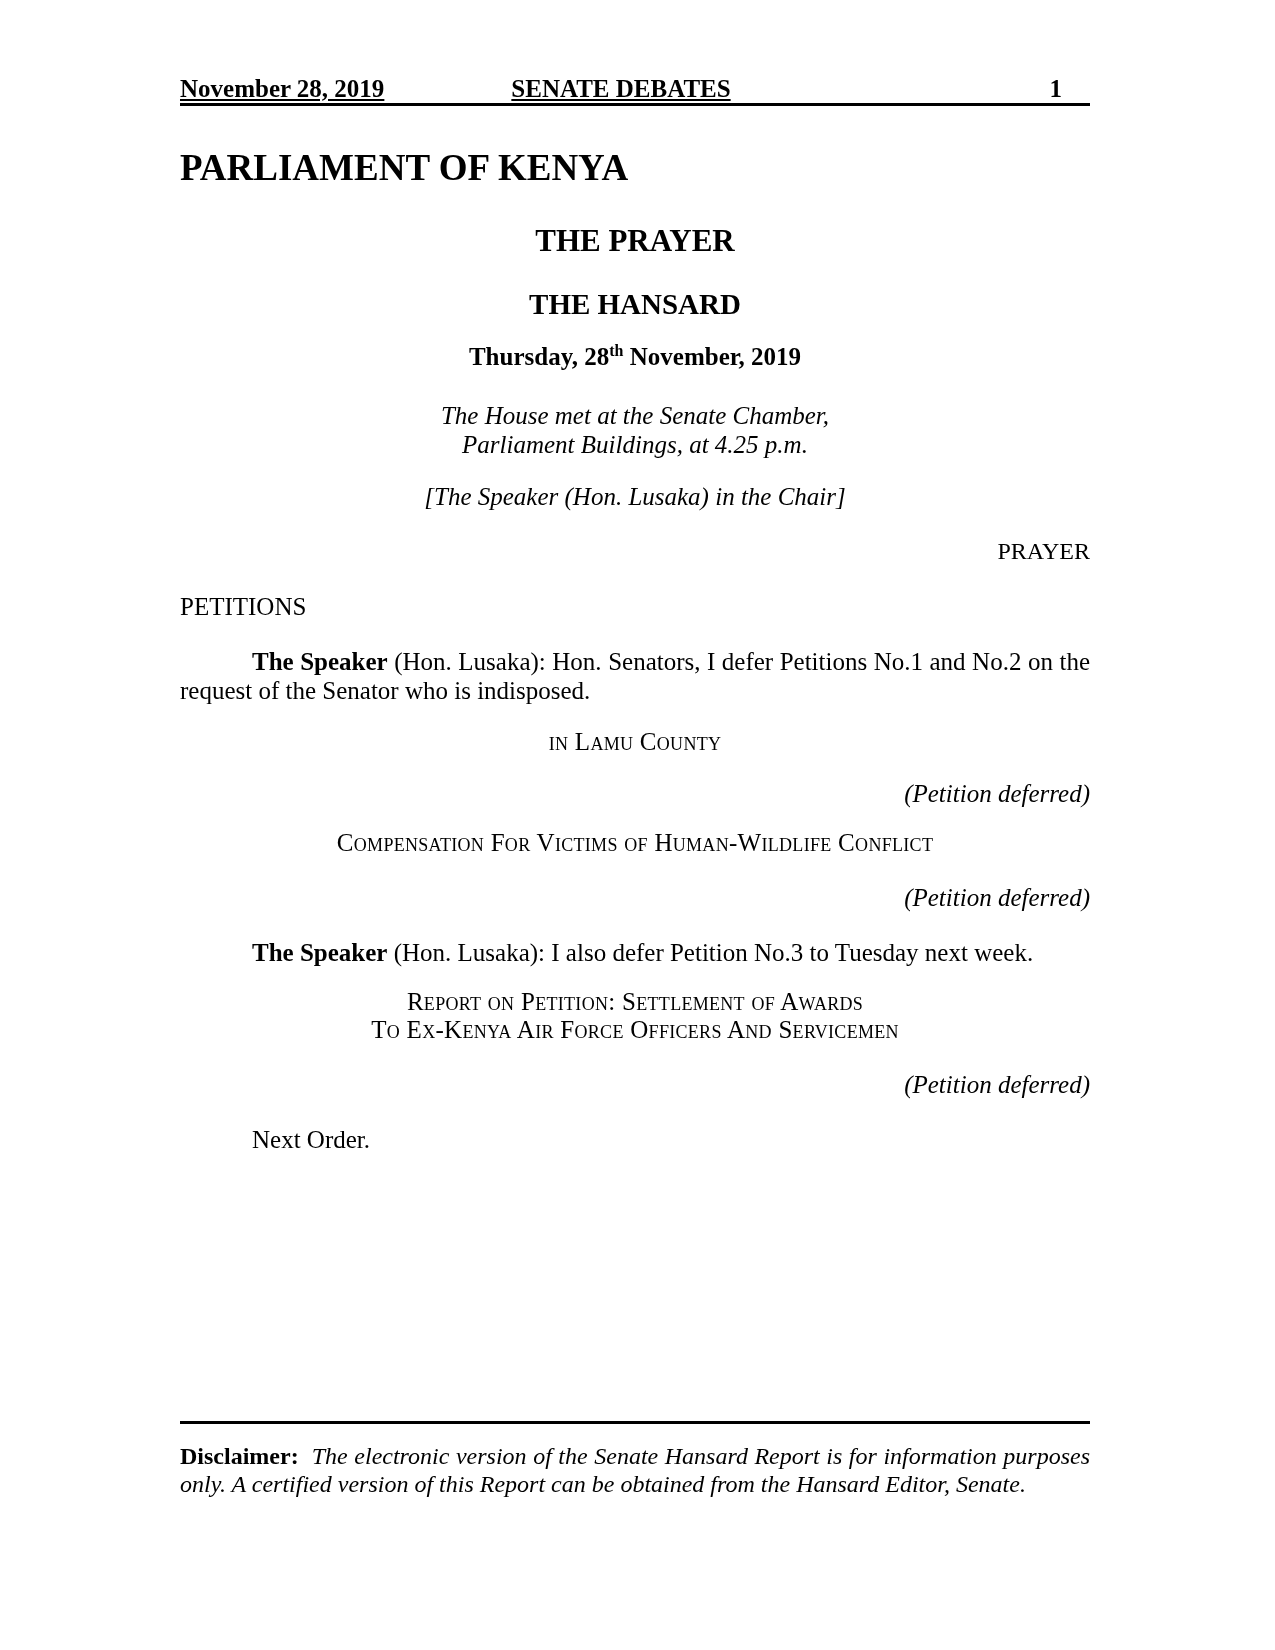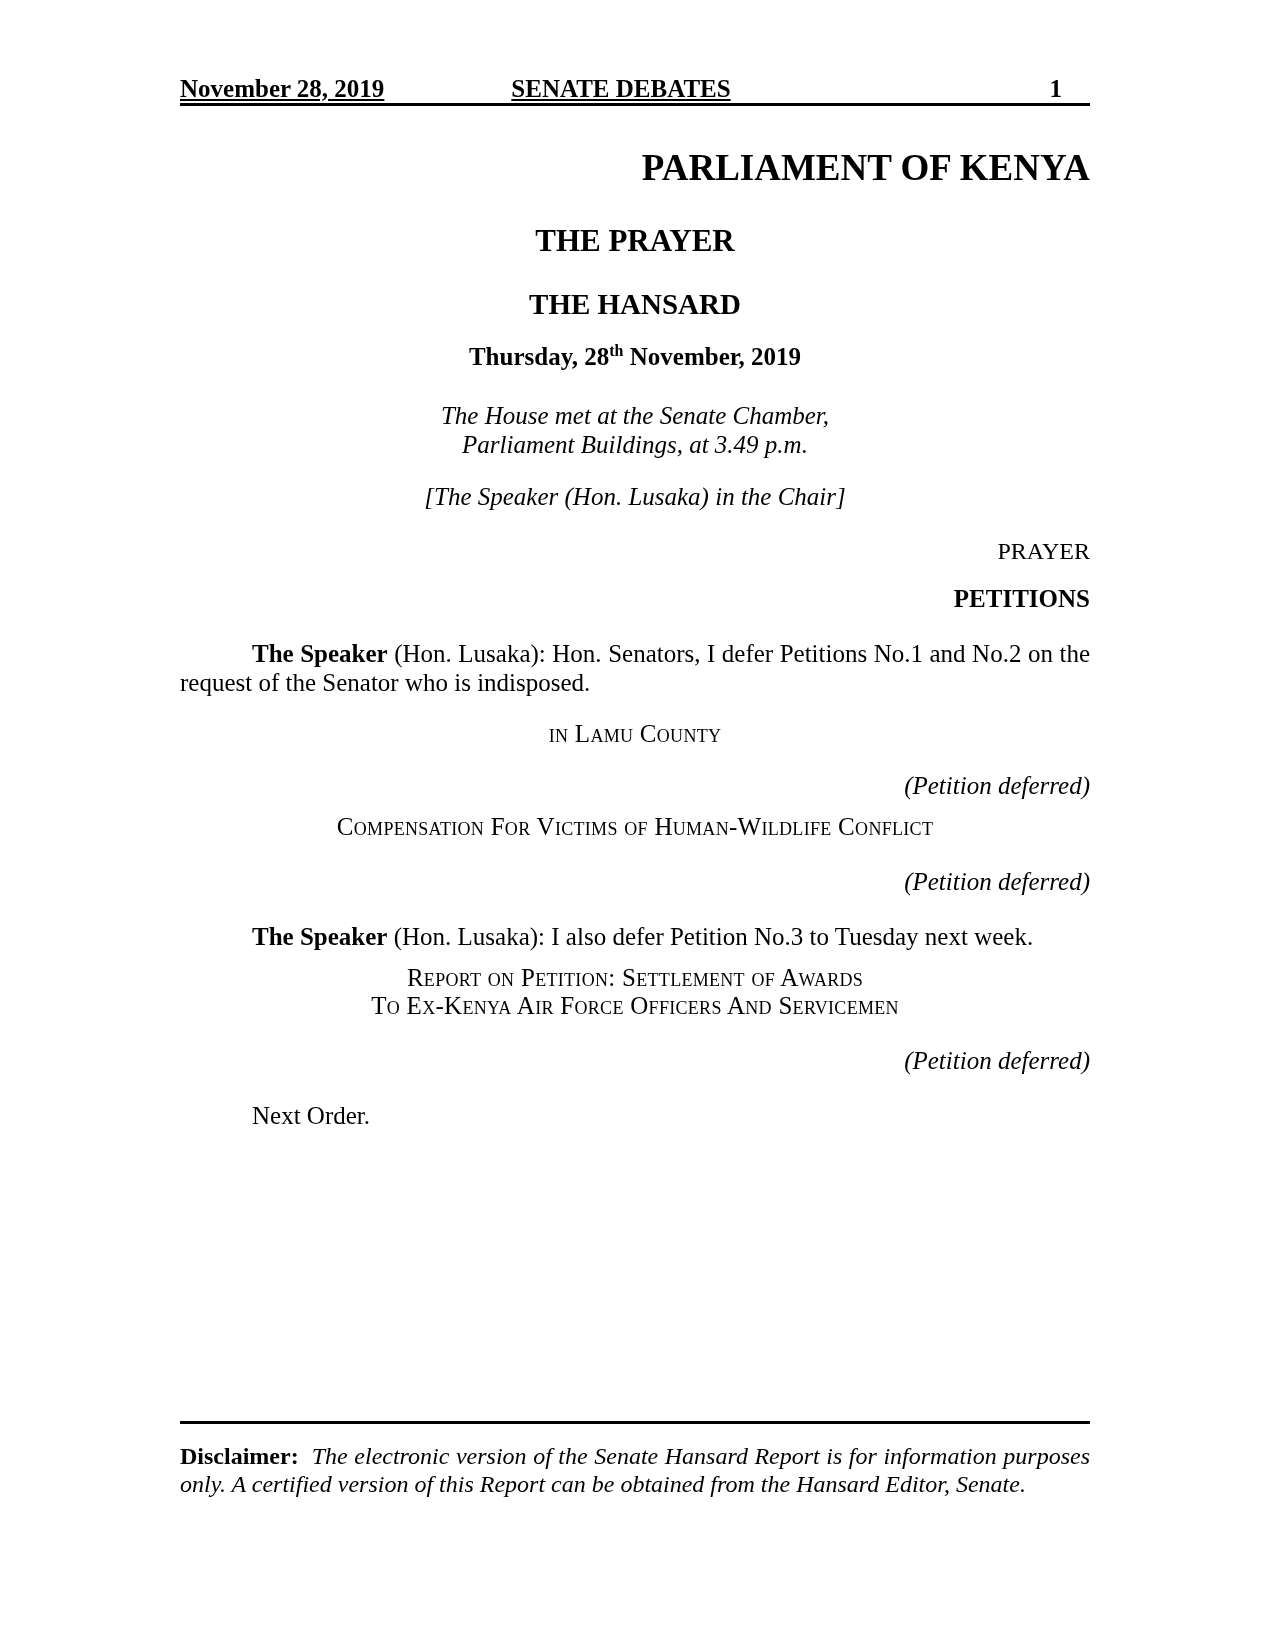--- a/index.html
+++ b/index.html
@@ -28,47 +28,47 @@
     padding-bottom: 2px;
     border-bottom: 3px solid #000000;
     font-weight: bold;
     font-size: 25px;
     line-height: 25px;
   }
   .page-header .hdr-left  { flex: 1; text-align: left;  text-decoration: underline; }
   .page-header .hdr-mid   { flex: 1; text-align: center; text-decoration: underline; }
   .page-header .hdr-right { flex: 1; text-align: right; padding-right: 28px; }
   
-  .t-parliament { margin-top: 41px; text-align: right; font-weight: bold; font-size: 37px; line-height: 1.15; }
+  .t-parliament { margin-top: 41px; text-align: left; font-weight: bold; font-size: 37px; line-height: 1.15; }
   .t-senate     { margin-top: 33px; text-align: center; font-weight: bold; font-size: 31px; line-height: 1.15; }
   .t-hansard    { margin-top: 30px; text-align: center; font-weight: bold; font-size: 29px; line-height: 1.15; }
   .t-date       { margin-top: 20px; text-align: center; font-weight: bold; font-size: 25px; line-height: 1.2; }
   .t-date sup   { font-size: 16px; vertical-align: super; line-height: 0; }
   
   .met-note   { margin-top: 29px; text-align: center; font-style: italic; line-height: 29px; }
   .chair-note { margin-top: 23px; text-align: center; font-style: italic; line-height: 29px; }
   .prayer     { margin-top: 26px; text-align: right; font-size: 24px; line-height: 28px; }
   
-  .section-heading { margin-top: 19px; text-align: right; font-weight: bold; font-size: 25px; line-height: 29px; }
+  .section-heading { margin-top: 27px; text-align: left; font-weight: normal; font-size: 25px; line-height: 29px; }
   .speech {
     margin-top: 26px;
     text-align: justify;
     text-indent: 72px;
     line-height: 29.5px;
   }
   .speech .speaker-name { font-weight: bold; }
   .petition-title {
     margin-top: 22px;
     text-align: center;
     font-variant: small-caps;
     font-size: 25px;
     line-height: 28px;
     letter-spacing: 0.3px;
   }
-  .petition-title.gap-lg { margin-top: 13px; }
+  .petition-title.gap-lg { margin-top: 21px; }
   .stage-direction { margin-top: 23px; text-align: right; font-style: italic; line-height: 29px; }
   .stage-direction.gap-lg { margin-top: 26px; }
   .plain-para { margin-top: 26px; text-indent: 72px; line-height: 29.5px; }
   
   .page-footer {
     position: absolute;
     left: 180px;
     top: 1421px;
     width: 910px;
     border-top: 3px solid #000000;
@@ -95,21 +95,21 @@
     </div>
 
     <div class="t-parliament">PARLIAMENT OF KENYA</div>
     <div class="t-senate">THE PRAYER</div>
     <div class="t-hansard">THE HANSARD</div>
 
     <div class="t-date"><span>Thursday, 28</span><sup>th</sup><span> November, 2019</span></div>
 
     <div class="met-note">
       <div>The House met at the Senate Chamber,</div>
-      <div>Parliament Buildings, at 3.49 p.m.</div>
+      <div>Parliament Buildings, at 4.25 p.m.</div>
     </div>
 
     <div class="chair-note">[The Speaker (Hon. Lusaka) in the Chair]</div>
 
     <div class="prayer">PRAYER</div>
 
     <div class="section-heading">PETITIONS</div>
 
     <p class="speech"><span class="speaker-name">The Speaker</span> <span>(Hon. Lusaka): Hon. Senators, I defer Petitions No.1 and No.2 on the request of the Senator who is indisposed.</span></p>
 

